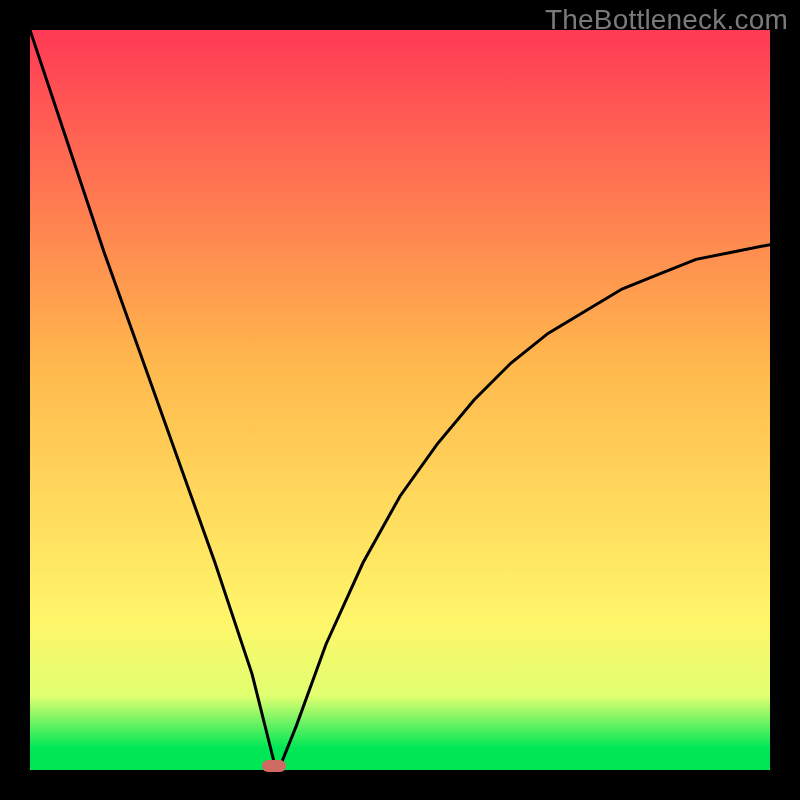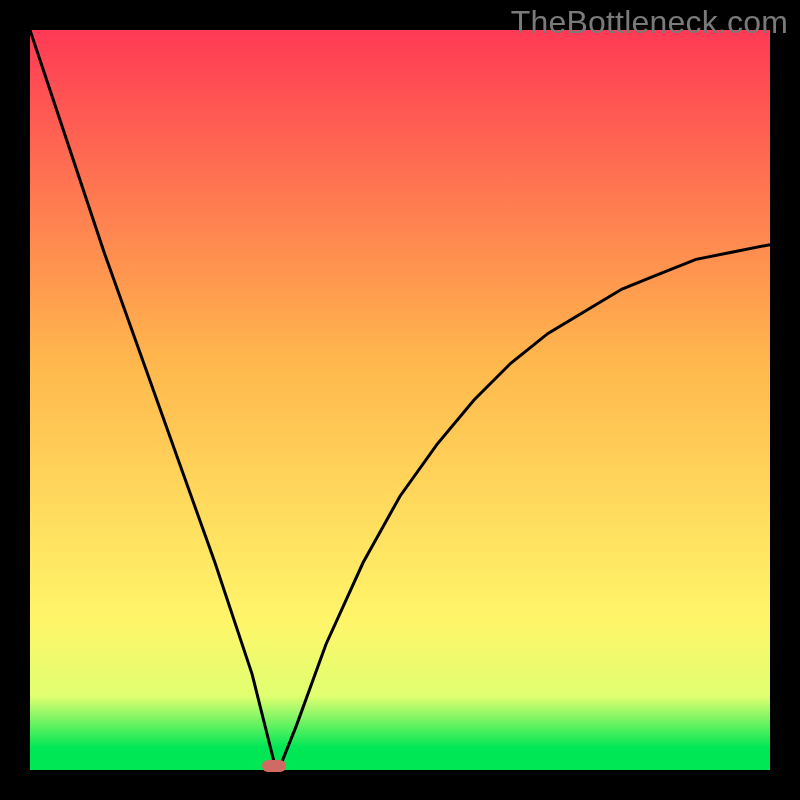--- a/index.html
+++ b/index.html
@@ -17,21 +17,21 @@
     top: 30px;
     width: 740px;
     height: 740px;
     background: linear-gradient(to top, #00e756 0%, #00e756 3%, #e0ff70 10%, #fff66a 20%, #ffb84d 55%, #ff3a55 100%);
   }
   .watermark {
     position: absolute;
     top: 4px;
     right: 12px;
     color: #7a7a7a;
-    font-size: 32px;
+    font-size: 28px;
     font-weight: 500;
     letter-spacing: 0.2px;
   }
   .curve-svg {
     position: absolute;
     left: 0;
     top: 0;
   }
   .tip {
     position: absolute;

